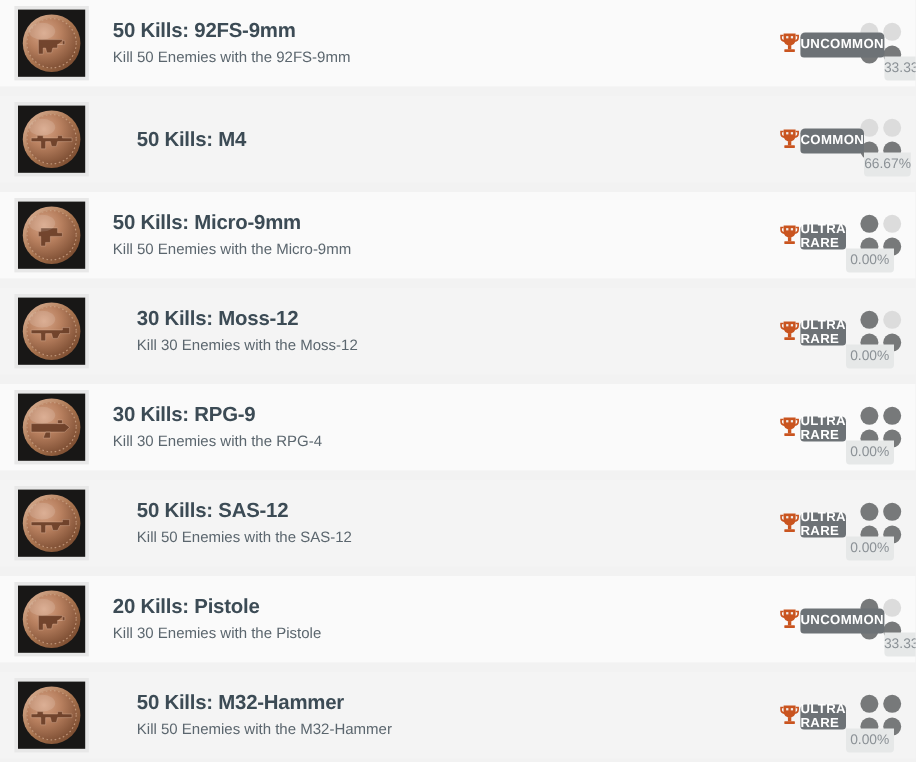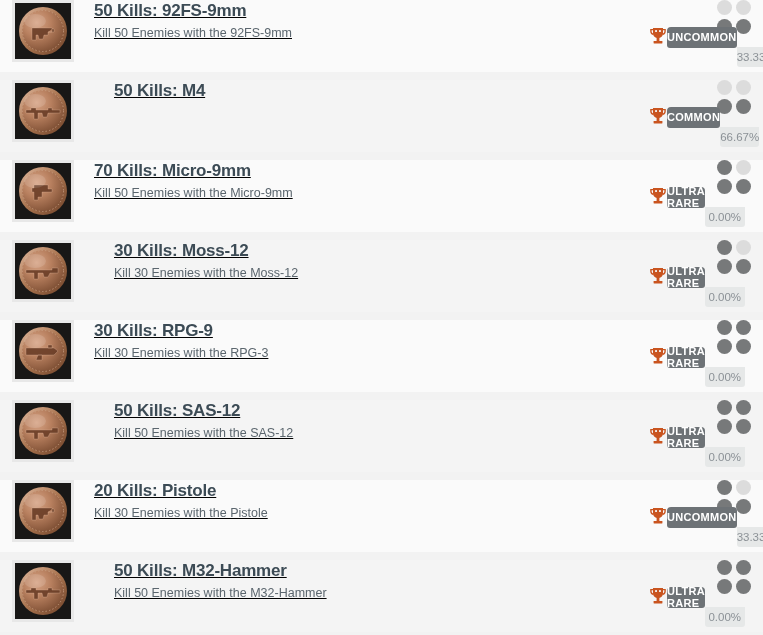--- a/index.html
+++ b/index.html
@@ -19,24 +19,23 @@
     width: 763px;
     background: #f2f2f2;
   }
 
   .ach-row {
     position: relative;
     height: 72px;
     margin-bottom: 8px;
     background: #fafafa;
     display: flex;
-    align-items: flex-start;
+    align-items: center;
     box-sizing: border-box;
     padding-left: 12px;
-    text-decoration: underline;
   }
   .ach-row.alt {
     background: #f4f4f4;
     gap: 20px;
   }
 
   
   .badge-wrap {
     width: 62px;
     height: 62px;
@@ -286,21 +285,21 @@
     <circle cx="25" cy="25" r="21" fill="url(#mg-smg)"></circle>
     <circle cx="25" cy="25" r="20.5" fill="none" stroke="#caa083" stroke-width="1" stroke-dasharray="1.4 2.1" opacity="0.85"></circle>
     <circle cx="25" cy="25" r="17.5" fill="none" stroke="#8a5troke" stroke-width="0"></circle>
     <path d="M16 19 L30 19 L30 23 L34 23 L34 26 L24 26 L24 31 L20 31 L20 34 L16 34 L16 26 L14 26 L14 22 L16 22 Z" fill="#6b3f28" opacity="0.92"></path>
     <path d="M16 19 L30 19 L30 23 L34 23 L34 26 L24 26 L24 31 L20 31 L20 34 L16 34 L16 26 L14 26 L14 22 L16 22 Z" fill="none" stroke="#e3bda3" stroke-width="0.6" opacity="0.5"></path>
     <ellipse cx="17" cy="15" rx="11" ry="7" fill="#ffffff" opacity="0.13"></ellipse>
   </svg></div>
       </div>
     </div>
     <div class="ach-text">
-      <div class="ach-title">70 Kills: Micro-9mm</div>
+      <div class="ach-title">50 Kills: Micro-9mm</div>
       <div class="ach-desc">Kill 50 Enemies with the Micro-9mm</div>
     </div>
     <div class="dots">
         <span class="dot on"></span>
         <span class="dot"></span>
         <span class="dot on"></span>
         <span class="dot on"></span>
       </div>
     <div class="rarity-col">
       <span class="trophy">
@@ -391,21 +390,21 @@
     <circle cx="25" cy="25" r="20.5" fill="none" stroke="#caa083" stroke-width="1" stroke-dasharray="1.4 2.1" opacity="0.85"></circle>
     <circle cx="25" cy="25" r="17.5" fill="none" stroke="#8a5troke" stroke-width="0"></circle>
     <path d="M8 22 L36 22 L40 25 L36 29 L8 29 Z M20 29 L24 29 L24 34 L18 34 Z M30 19 L34 19 L34 22 L30 22 Z" fill="#6b3f28" opacity="0.92"></path>
     <path d="M8 22 L36 22 L40 25 L36 29 L8 29 Z M20 29 L24 29 L24 34 L18 34 Z M30 19 L34 19 L34 22 L30 22 Z" fill="none" stroke="#e3bda3" stroke-width="0.6" opacity="0.5"></path>
     <ellipse cx="17" cy="15" rx="11" ry="7" fill="#ffffff" opacity="0.13"></ellipse>
   </svg></div>
       </div>
     </div>
     <div class="ach-text">
       <div class="ach-title">30 Kills: RPG-9</div>
-      <div class="ach-desc">Kill 30 Enemies with the RPG-3</div>
+      <div class="ach-desc">Kill 30 Enemies with the RPG-4</div>
     </div>
     <div class="dots">
         <span class="dot on"></span>
         <span class="dot on"></span>
         <span class="dot on"></span>
         <span class="dot on"></span>
       </div>
     <div class="rarity-col">
       <span class="trophy">
   <svg viewBox="0 0 18 19" width="18" height="19" aria-hidden="true">

